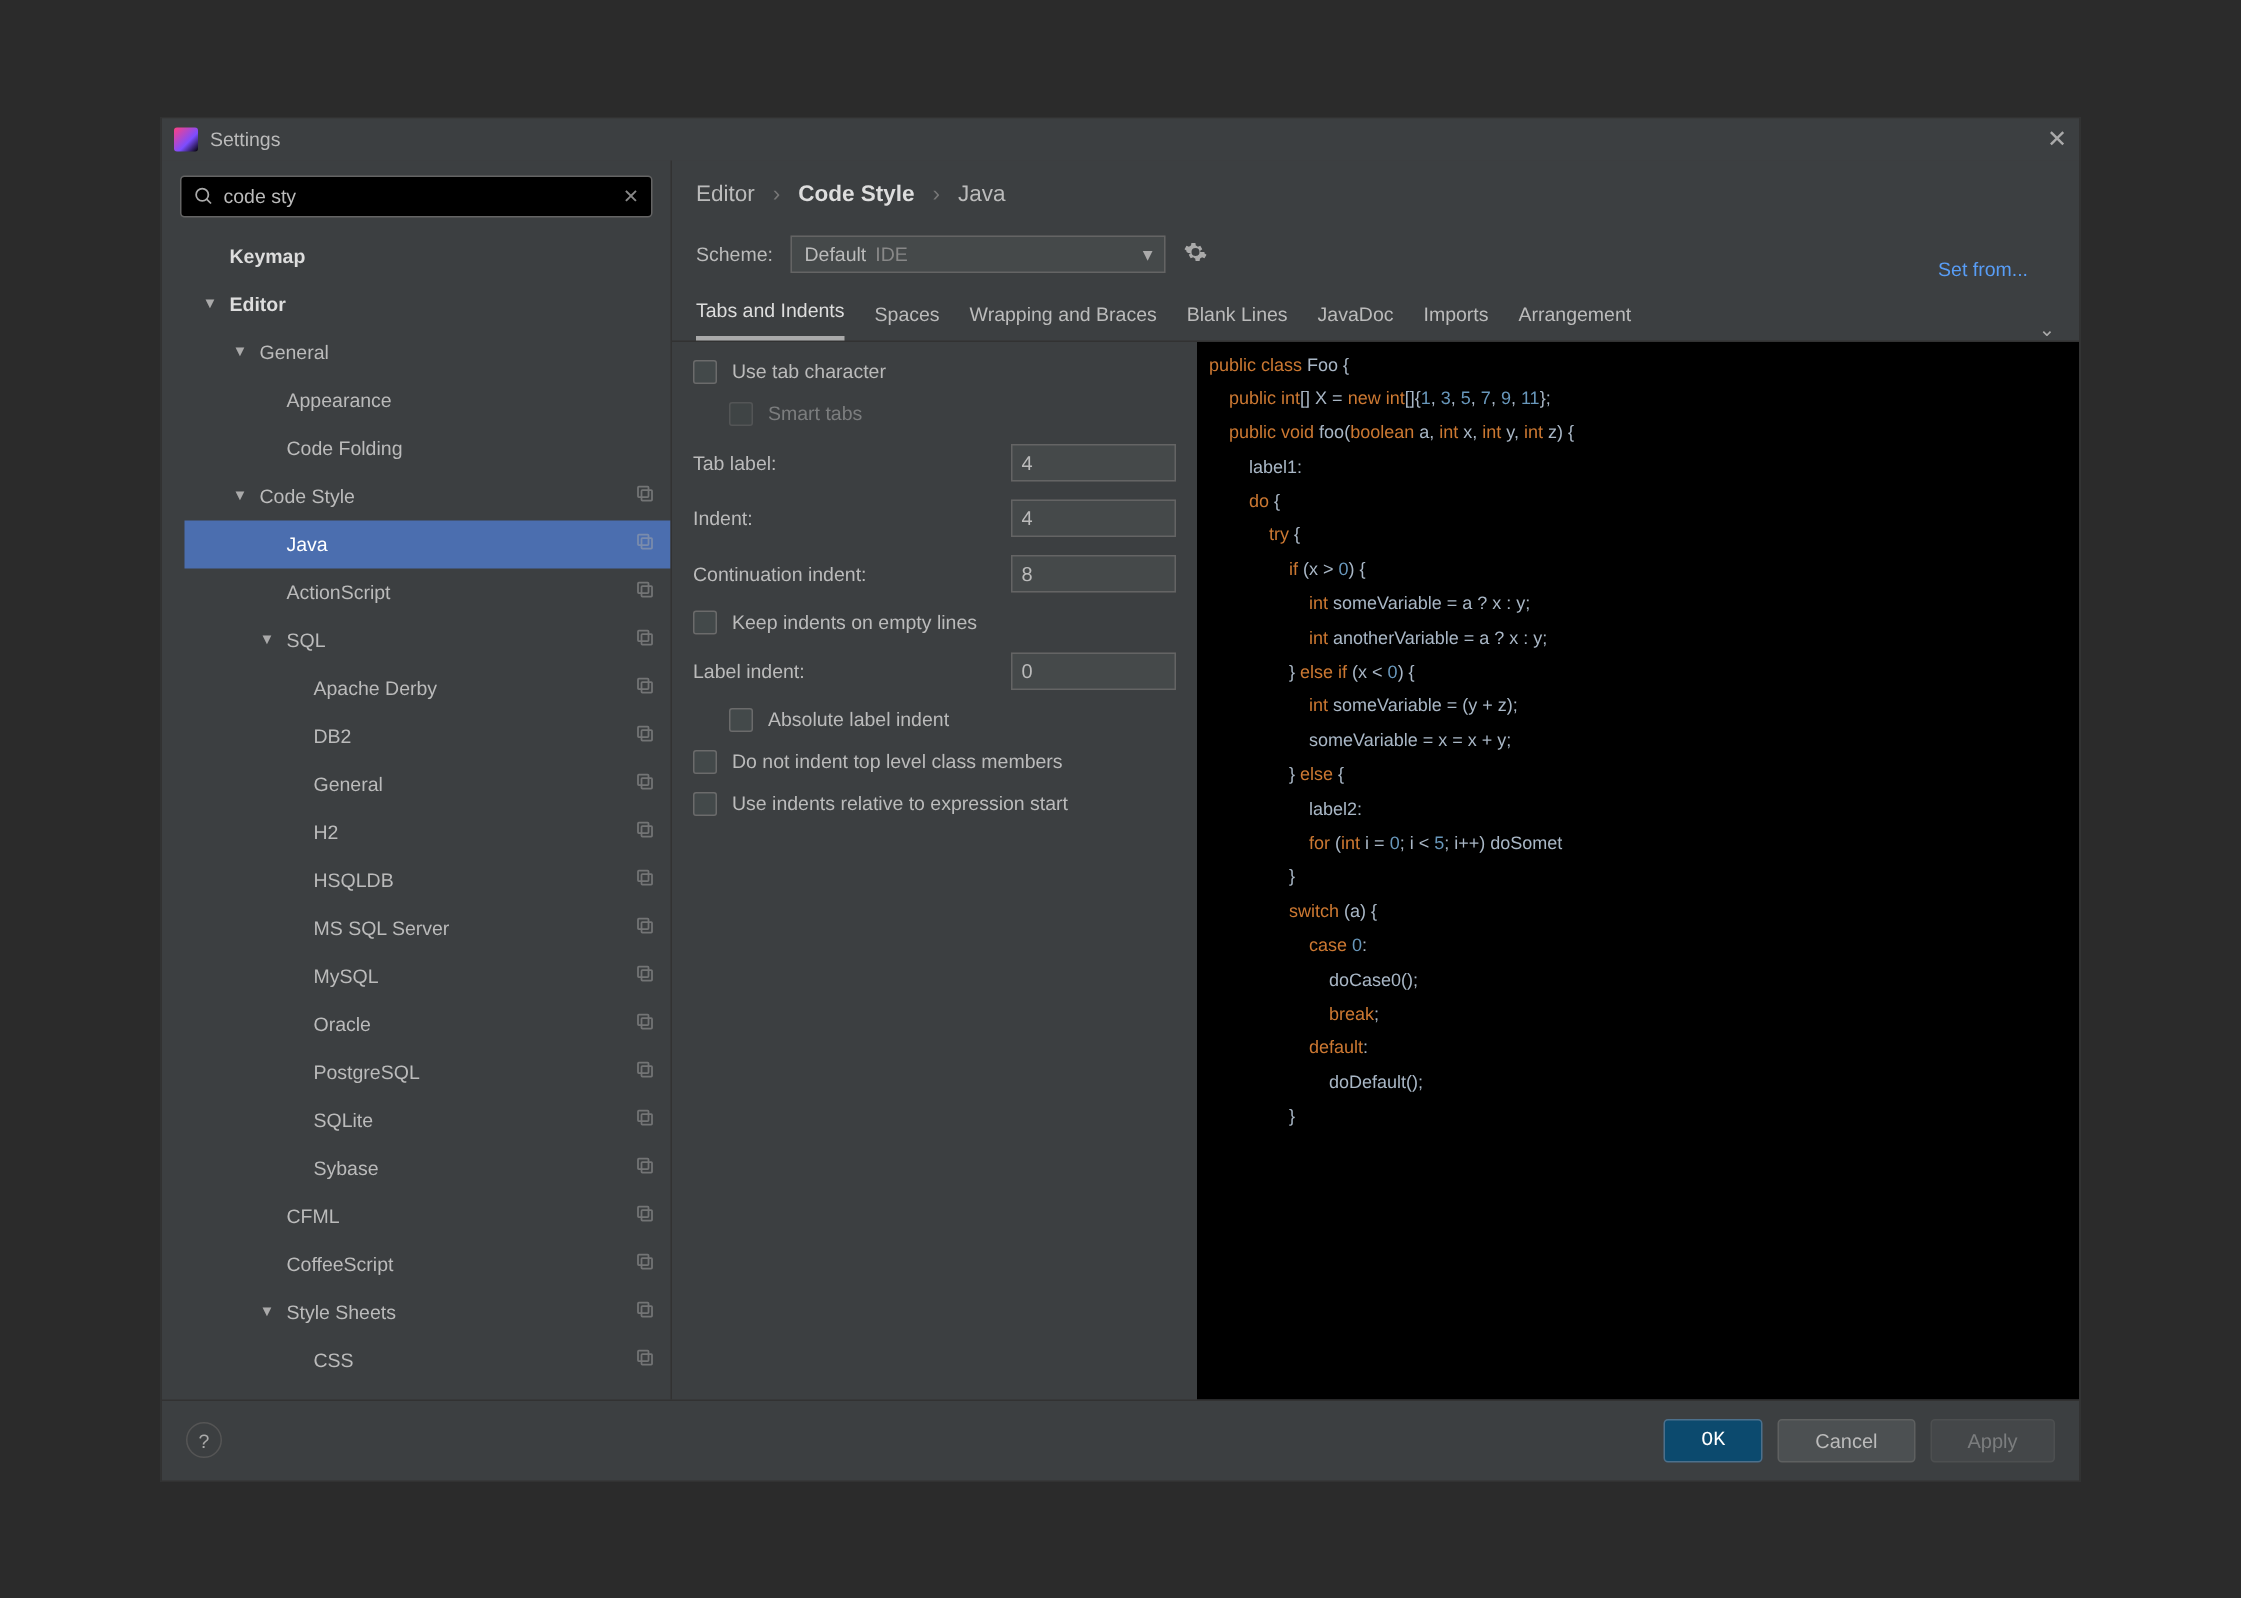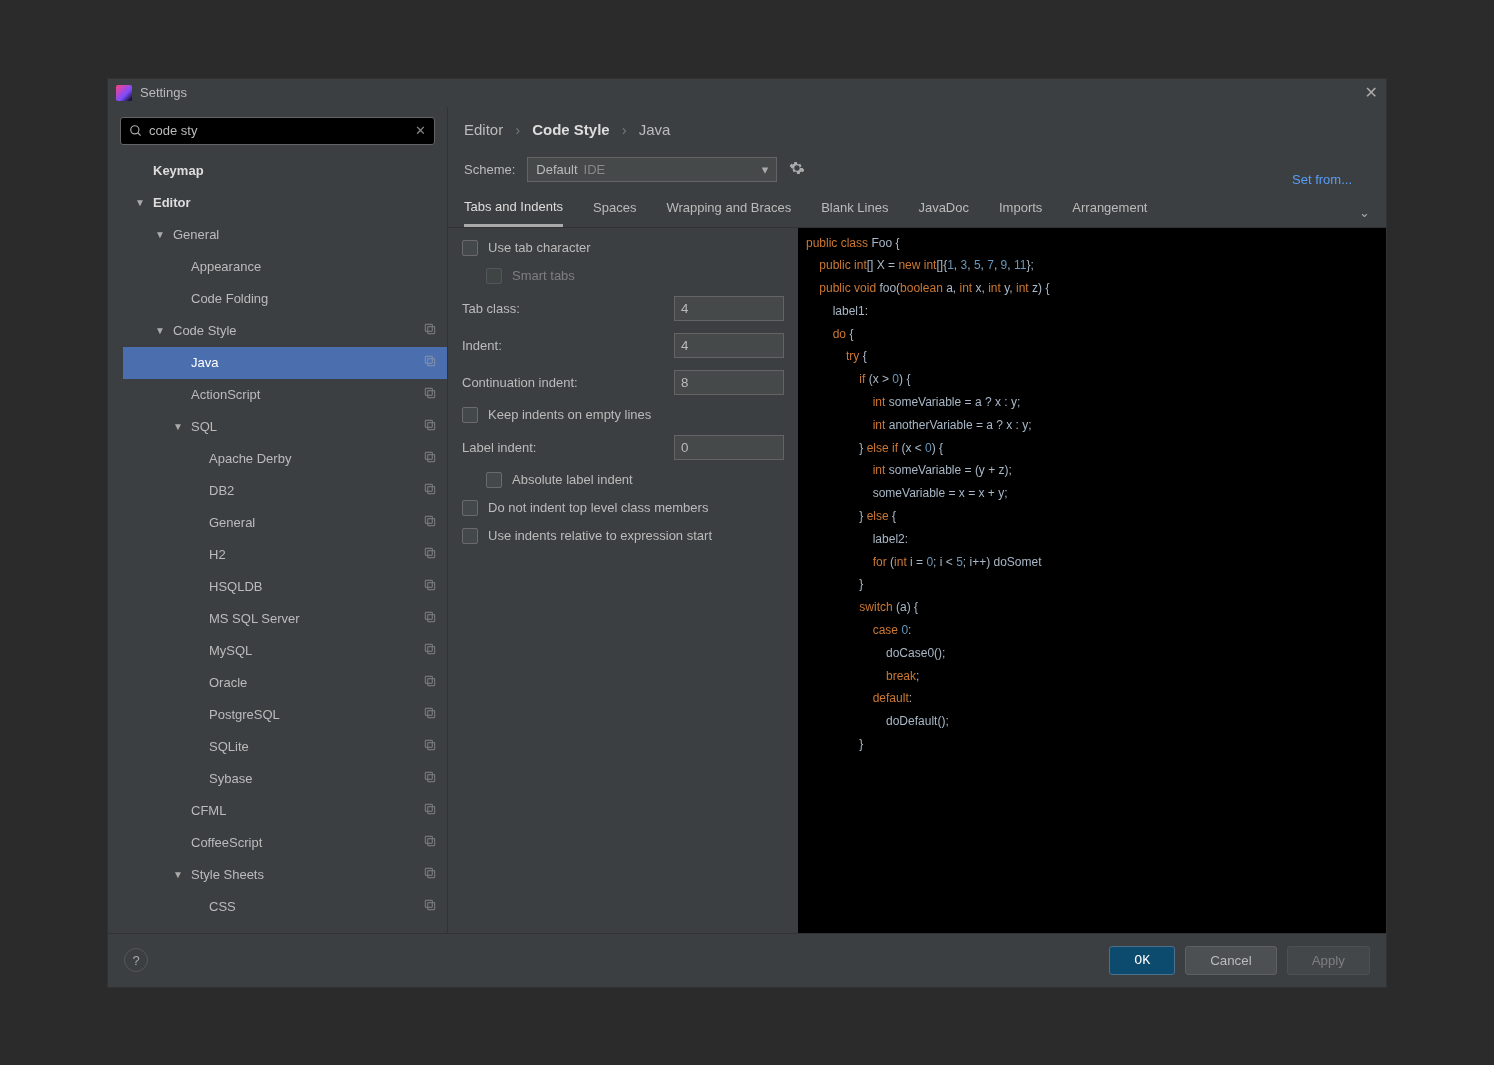--- a/index.html
+++ b/index.html
@@ -146,23 +146,23 @@
 .scheme-select .chev { margin-left:auto; color:#aaa; }
 .gear { color:#aaa; cursor:pointer; }
 .set-from {
   color:#589df6;
   margin-left:auto;
   padding:20px 18px 0 0;
   cursor:pointer;
 }
 .tabs-row {
   display:flex;
-  align-items:center;
+  align-items:flex-end;
   padding:12px 16px 0;
-  gap:30px;
+  gap:20px;
   border-bottom:1px solid #323232;
   color:#bbb;
 }
 .tab {
   padding-bottom:10px;
   cursor:pointer;
 }
 .tab.active {
   color:#ddd;
   border-bottom:3px solid #aaa;
@@ -474,21 +474,21 @@
         <div class="form-col">
           <div class="chk">
               <input type="checkbox" style="">
               <span>Use tab character</span>
             </div>
           <div class="chk disabled" style="padding-left:24px">
               <input type="checkbox" disabled="" style="">
               <span>Smart tabs</span>
             </div>
           <div class="field-row">
-              <label>Tab class:</label>
+              <label>Tab label:</label>
               <input value="4" style="">
             </div>
           <div class="field-row">
               <label>Indent:</label>
               <input value="4" style="">
             </div>
           <div class="field-row">
               <label>Continuation indent:</label>
               <input value="8" style="">
             </div>

